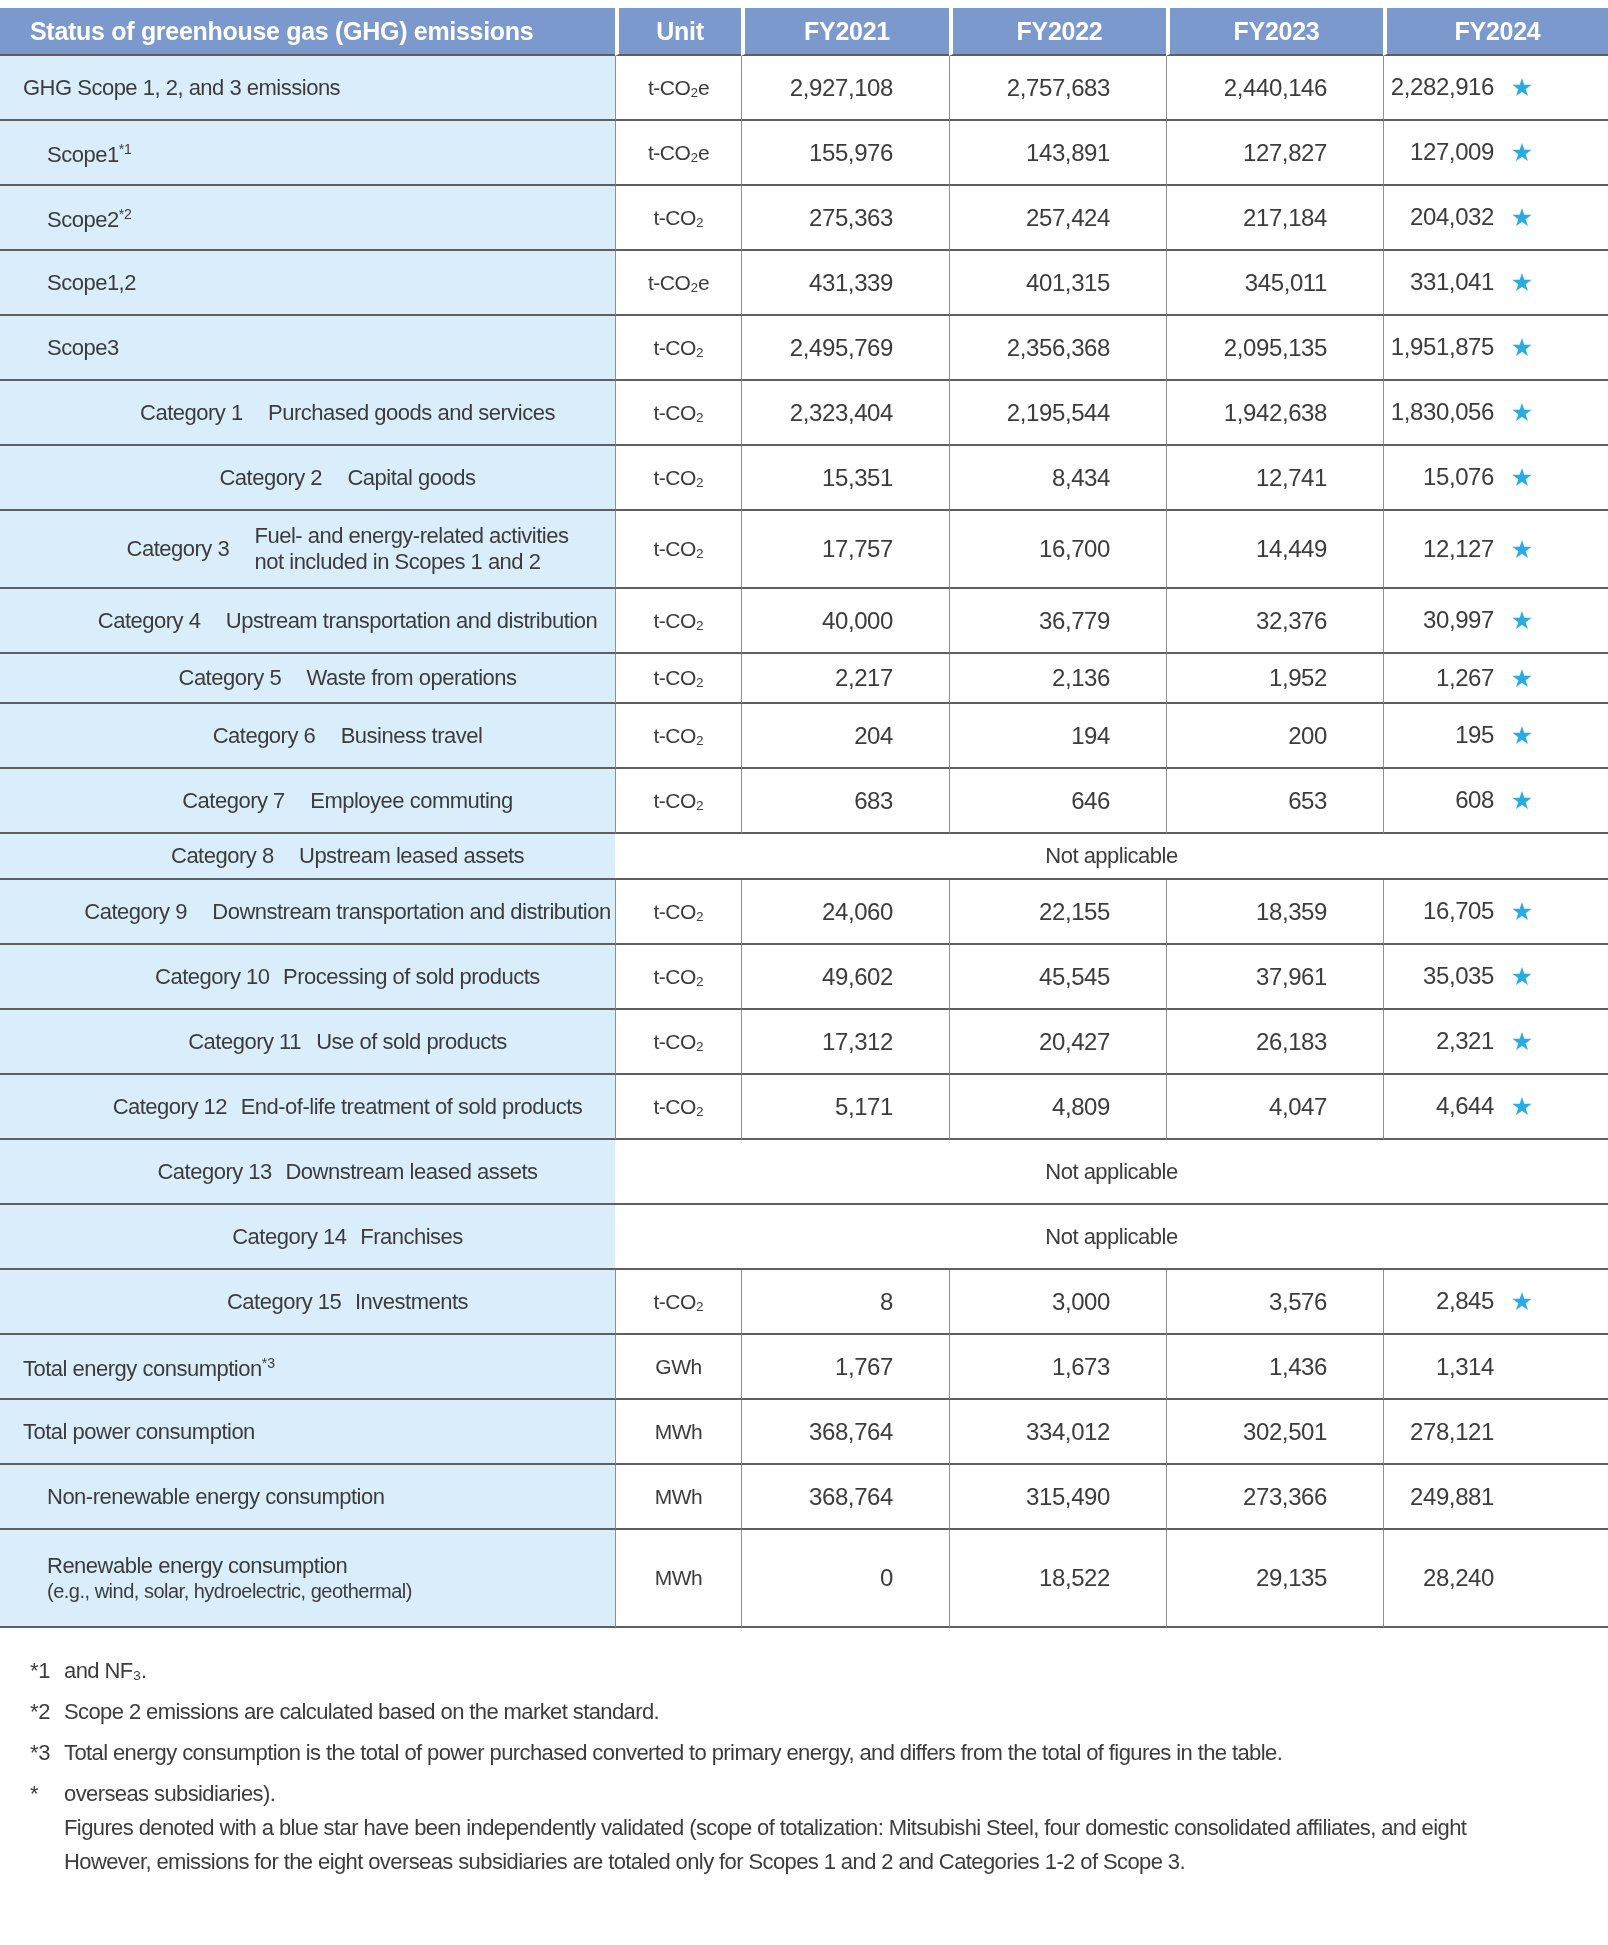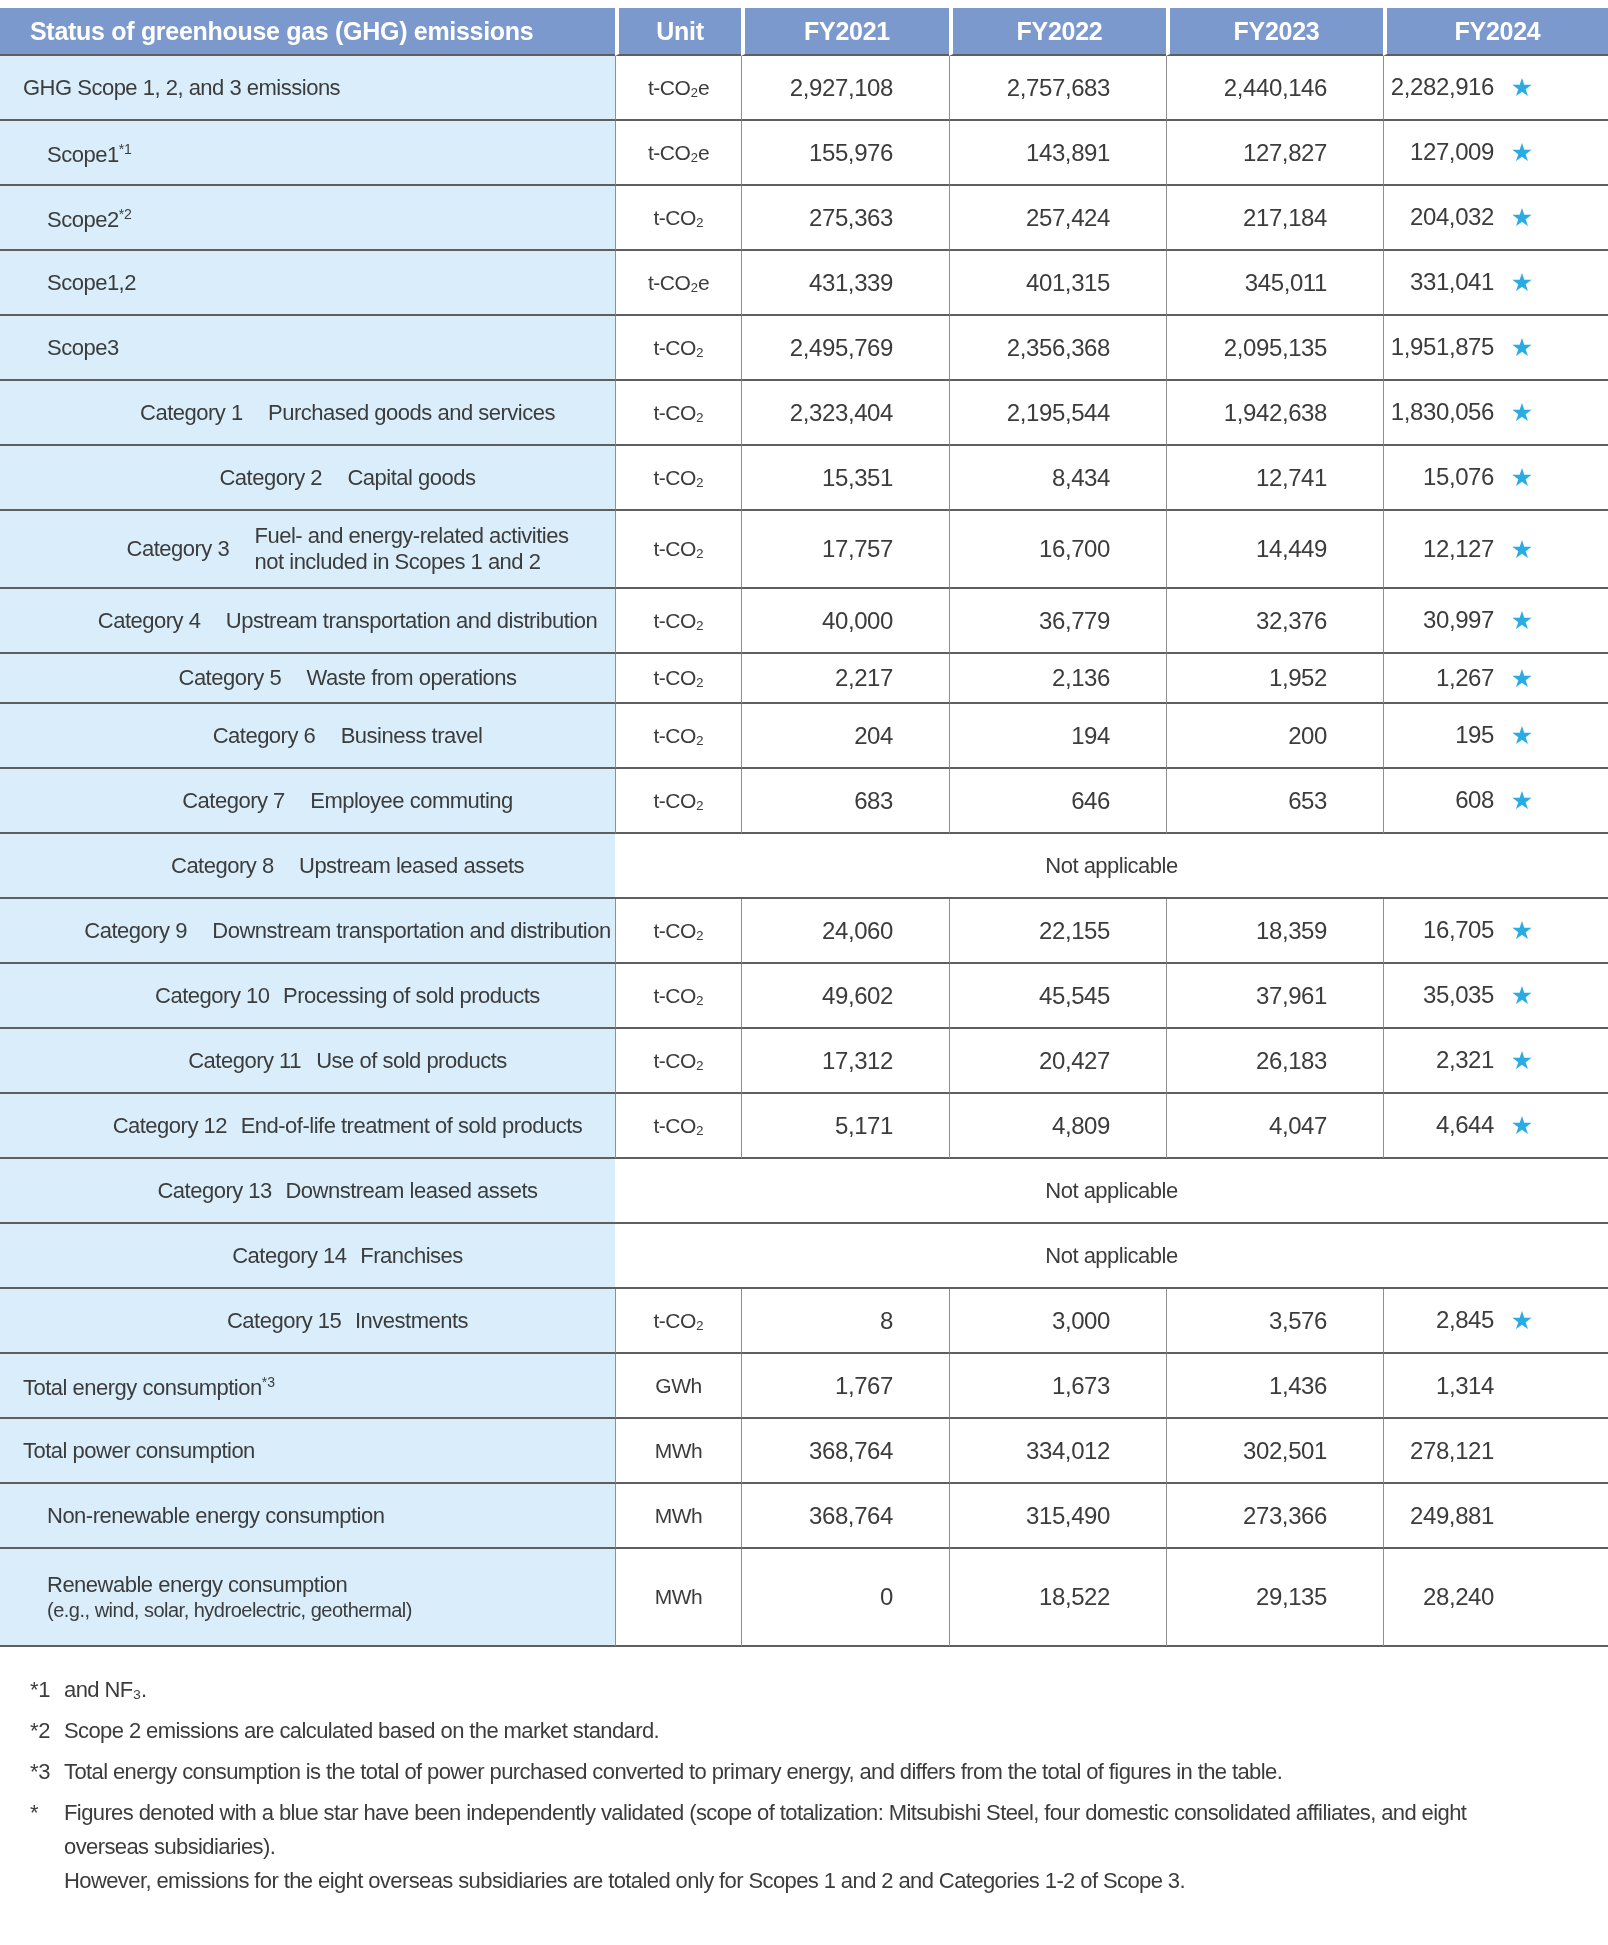--- a/index.html
+++ b/index.html
@@ -235,21 +235,21 @@
                 <div class="dline">Employee commuting</div>
               </div>
             </div>
           </td>
           <td class="unit">t-CO₂</td>
           <td class="val c0"><span class="num">683</span></td>
           <td class="val c1"><span class="num">646</span></td>
           <td class="val c2"><span class="num">653</span></td>
           <td class="val c3"><span class="num">608</span><span class="slot">★</span></td>
         </tr>
-        <tr style="height: 65px; padding-left: 24px;">
+        <tr style="height: 46px; padding-left: 24px;">
           <td class="lblcell">
             <div class="lw ind2 catrow">
               <span class="cat">Category 8</span>
               <div class="desc">
                 <div class="dline">Upstream leased assets</div>
               </div>
             </div>
           </td>
           <td class="nacell" colspan="5">Not applicable</td>
         </tr>
@@ -416,19 +416,19 @@
       </div>
       <div class="note">
         <div class="marker">*3</div>
         <div class="nbody">
           <div class="nline">Total energy consumption is the total of power purchased converted to primary energy, and differs from the total of figures in the table.</div>
         </div>
       </div>
       <div class="note">
         <div class="marker">*</div>
         <div class="nbody">
+          <div class="nline">overseas subsidiaries).</div>
           <div class="nline">Figures denoted with a blue star have been independently validated (scope of totalization: Mitsubishi Steel, four domestic consolidated affiliates, and eight</div>
-          <div class="nline">overseas subsidiaries).</div>
           <div class="nline">However, emissions for the eight overseas subsidiaries are totaled only for Scopes 1 and 2 and Categories 1-2 of Scope 3.</div>
         </div>
       </div>
     </div>
 </div>
 
 </body></html>

